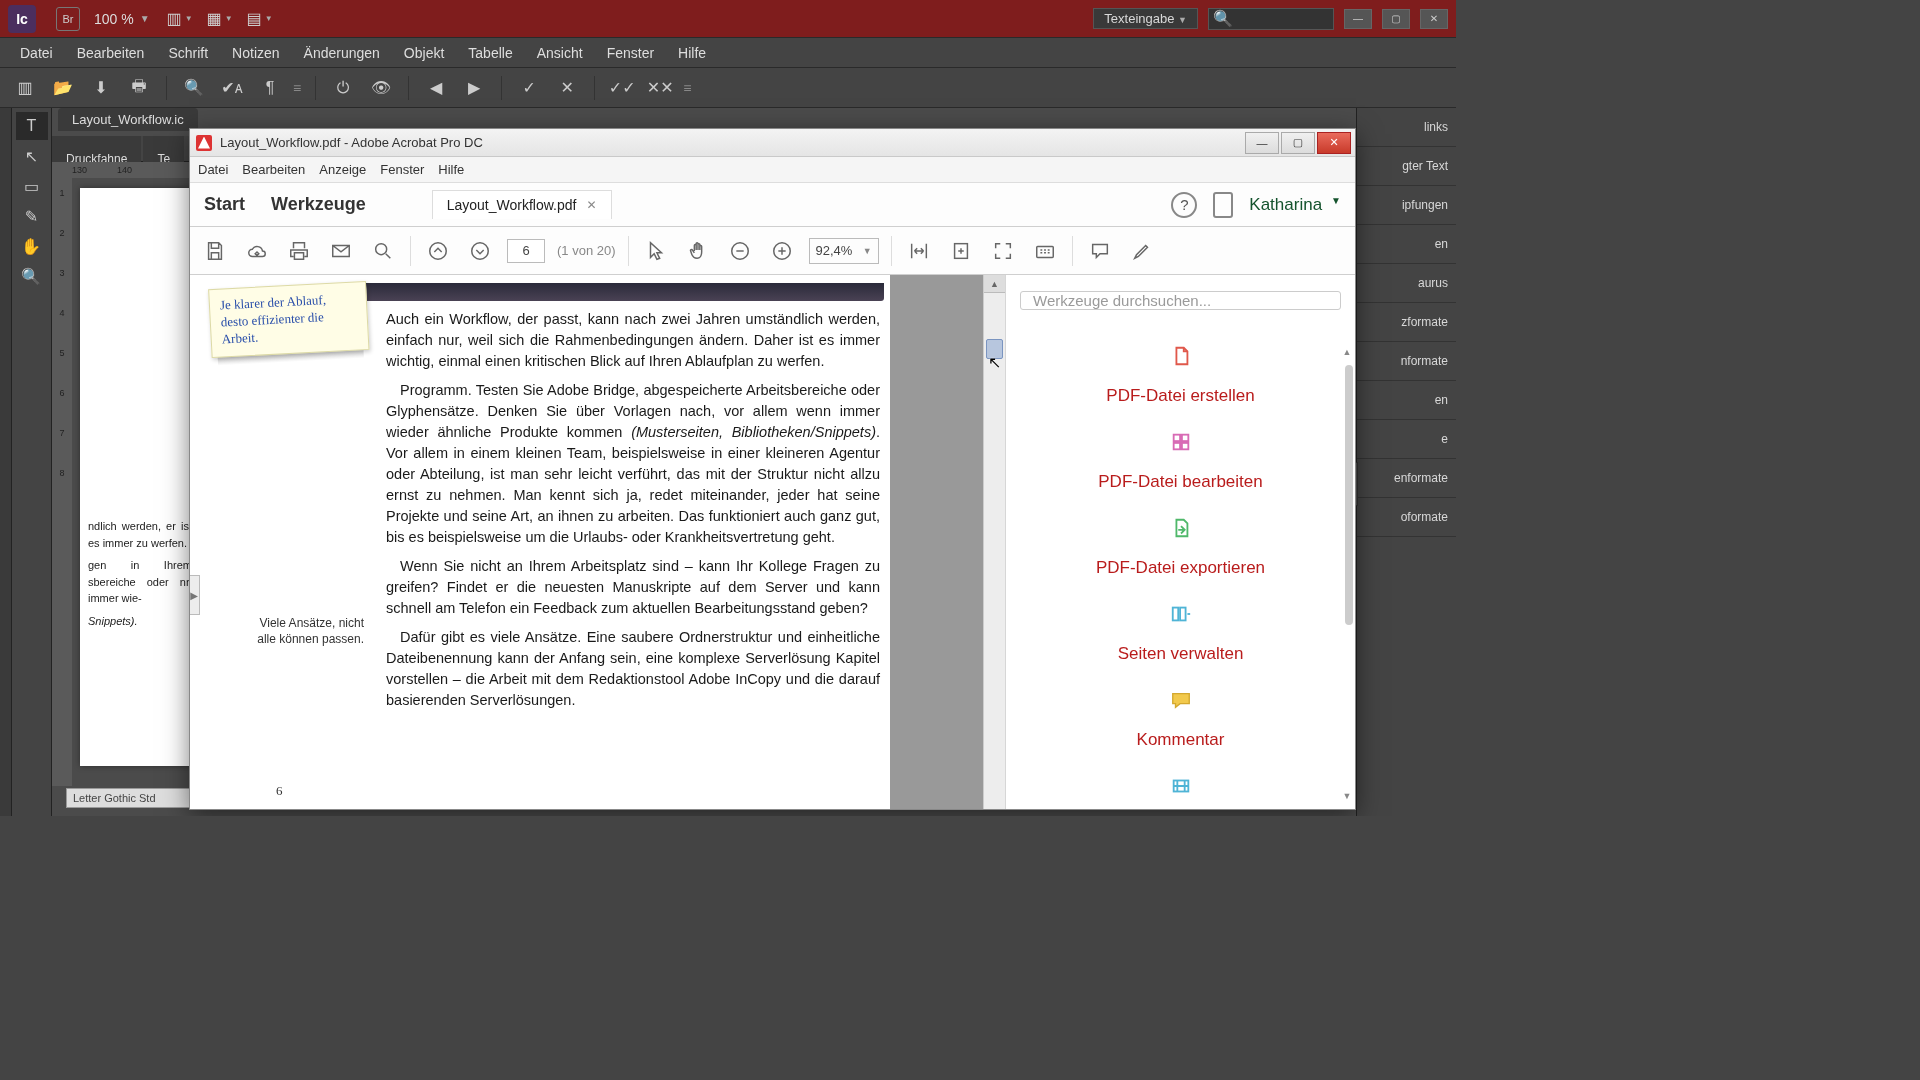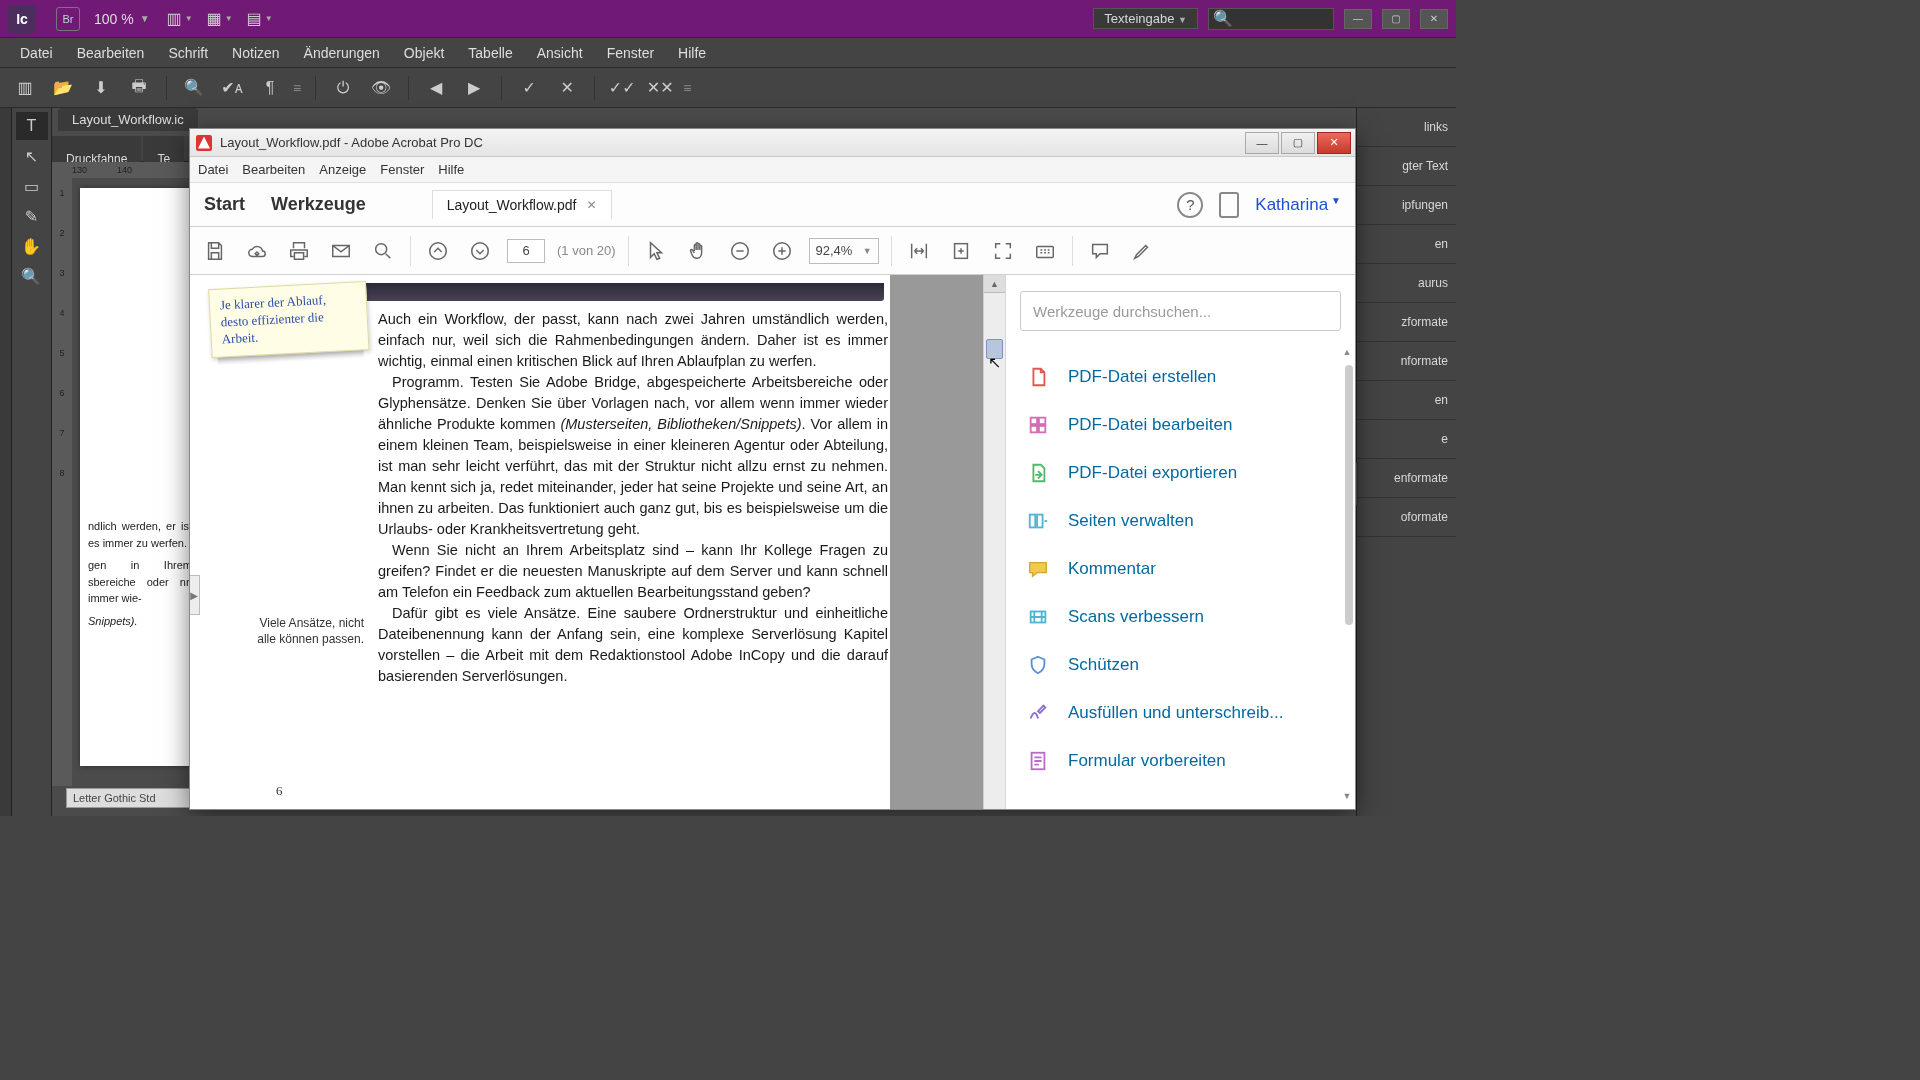--- a/index.html
+++ b/index.html
@@ -1,19 +1,19 @@
 <!DOCTYPE html>
 <html><head>
 <meta charset="utf-8">
 <style>
 * { margin: 0; padding: 0; box-sizing: border-box; font-family: "Segoe UI", Tahoma, sans-serif; user-select: none; }
 body { width: 1456px; height: 816px; background: #444444; overflow: hidden; position: relative; }
 
 
-.ic-top { height: 38px; background: #701a75; display: flex; align-items: center; padding: 0 8px; border-bottom: 1px solid #2a2a2a; }
+.ic-top { height: 38px; background: #7f1d1d; display: flex; align-items: center; padding: 0 8px; border-bottom: 1px solid #2a2a2a; }
 .ic-logo { width: 28px; height: 28px; background: #4b2e5e; border-radius: 4px; color: #fff; font-weight: bold; font-size: 14px; display: flex; align-items: center; justify-content: center; margin-right: 20px; }
 .ic-br { width: 24px; height: 24px; border: 1px solid #777; border-radius: 3px; color: #ccc; font-size: 11px; display: flex; align-items: center; justify-content: center; margin-right: 14px; }
 .ic-zoom { color: #ddd; font-size: 14px; margin-right: 10px; display: flex; align-items: center; gap: 6px; }
 .ic-zoom .arrow { font-size: 10px; color: #aaa; }
 .ic-toolbtn { width: 28px; height: 28px; margin: 0 6px; display: flex; align-items: center; justify-content: center; color: #ccc; }
 .ic-toolbtn .chev { font-size: 8px; margin-left: 3px; color: #aaa; }
 .ic-top-right { margin-left: auto; display: flex; align-items: center; gap: 10px; }
 .ic-label { color: #d8d8d8; font-size: 13px; padding: 2px 10px; border: 1px solid #555; background: #393939; }
 .ic-search { width: 126px; height: 22px; background: #333; border: 1px solid #555; display: flex; align-items: center; padding: 0 4px; color: #888; }
 .ic-winbtn { width: 28px; height: 20px; background: #555; border: 1px solid #666; display: flex; align-items: center; justify-content: center; color: #ccc; font-size: 10px; }
@@ -61,55 +61,55 @@
 .acro-menu span { font-size: 13px; color: #333; }
 
 .acro-tabs { height: 44px; border-bottom: 1px solid #cfcfcf; display: flex; align-items: center; padding: 0 14px; gap: 26px; background: #fdfdfd; }
 .acro-tab { font-size: 18px; color: #333; font-weight: 600; }
 .acro-doc-tab { flex: 1; display: flex; align-items: center; padding-left: 40px; }
 .acro-doc-tab-inner { border: 1px solid #ddd; border-bottom: none; padding: 6px 14px; font-size: 14px; color: #222; background: #fff; display: flex; align-items: center; gap: 10px; }
 .acro-doc-tab-inner .x { color: #888; font-size: 12px; }
 .acro-tr { display: flex; align-items: center; gap: 16px; }
 .acro-help { width: 26px; height: 26px; border: 2px solid #888; border-radius: 50%; display: flex; align-items: center; justify-content: center; font-size: 15px; color: #555; }
 .acro-mob { width: 20px; height: 26px; border: 2px solid #888; border-radius: 3px; }
-.acro-user { font-size: 17px; color: #1d4ed8; display: flex; align-items: flex-start; gap: 3px; }
+.acro-user { font-size: 17px; color: #14532d; display: flex; align-items: flex-start; gap: 9px; }
 .acro-user .chev { font-size: 10px; }
 
 .acro-tool { height: 48px; border-bottom: 1px solid #cfcfcf; display: flex; align-items: center; padding: 0 10px; gap: 12px; background: #fdfdfd; }
 .atb { width: 30px; height: 30px; display: flex; align-items: center; justify-content: center; color: #555; font-size: 20px; }
 .atb svg { width: 22px; height: 22px; stroke: #666; fill: none; stroke-width: 1.6; }
 .asep { width: 1px; height: 30px; background: #ddd; }
 .apg-in { width: 38px; height: 24px; border: 1px solid #bbb; text-align: center; font-size: 13px; color: #444; }
 .apg-lbl { font-size: 13px; color: #888; }
 .azoom { width: 70px; height: 26px; border: 1px solid #bbb; display: flex; align-items: center; justify-content: space-between; padding: 0 6px; font-size: 13px; color: #444; }
 .azoom .chev { font-size: 9px; color: #888; }
 
 .acro-main { flex: 1; display: flex; overflow: hidden; }
 .acro-doc { flex: 1; background: #999; position: relative; overflow: hidden; }
 .acro-paper { position: absolute; top: 0; left: 0; width: 700px; background: #fff; min-height: 100%; padding: 8px 20px 40px 20px; }
 .acro-img { height: 18px; margin: 0 0 8px 154px; width: 520px; background: linear-gradient(#2a2a3a,#4a4254); border-radius: 0 0 3px 3px; }
 .sticky { position: absolute; top: 10px; left: 20px; width: 158px; transform: rotate(-3deg); }
 .sticky-in { background: #fffde6; border: 1px solid #dcd9a6; padding: 8px 10px; font-family: "Comic Sans MS", cursive; font-size: 13px; color: #2a4faa; line-height: 1.3; box-shadow: 1px 2px 4px rgba(0,0,0,.2); }
 .sticky-sh { height: 8px; background: linear-gradient(rgba(0,0,0,.18),transparent); margin: 0 6px; }
 .doc-text { margin-left: 168px; width: 510px; font-family: "Minion Pro","Adobe Caslon Pro",Georgia,serif; font-size: 14.5px; color: #1a1a1a; line-height: 1.45; text-align: justify; }
-.doc-text p { margin: 0; text-indent: 14px; }
+.doc-text p { margin: 8px; text-indent: 14px; }
 .doc-text p:first-child { text-indent: 0; }
 .doc-text em { font-style: italic; }
 .side-note { position: absolute; top: 340px; left: 56px; width: 118px; text-align: right; font-family: Arial, sans-serif; font-size: 12px; color: #333; line-height: 1.35; }
 .pg-num { position: absolute; bottom: 10px; left: 86px; font-family: Georgia, serif; font-size: 13px; color: #333; }
 
 .acro-sb { width: 22px; background: #ededed; border-left: 1px solid #ccc; position: relative; }
 .acro-sb-up { position: absolute; top: 0; left: 0; right: 0; height: 18px; background: #ddd; display: flex; align-items: center; justify-content: center; font-size: 9px; color: #666; border-bottom: 1px solid #bbb; }
 .acro-sb-th { position: absolute; top: 64px; left: 2px; right: 2px; height: 20px; background: #b7c6de; border: 1px solid #7a94c0; border-radius: 2px; }
 .acro-sb-cursor { position: absolute; top: 78px; left: 4px; font-size: 16px; color: #000; text-shadow: 0 0 2px #fff; }
 .acro-expand2 { position: absolute; top: 300px; left: -2px; width: 12px; height: 40px; background: #ededed; border: 1px solid #bbb; display: flex; align-items: center; justify-content: center; font-size: 10px; color: #777; }
 
 .acro-panel { width: 350px; background: #fff; border-left: 1px solid #d6d6d6; padding: 16px 14px 10px 14px; overflow: hidden; display: flex; flex-direction: column; position: relative; }
 .pan-search { height: 40px; border: 1px solid #ccc; border-radius: 3px; display: flex; align-items: center; padding: 0 12px; color: #9a9a9a; font-size: 15px; margin-bottom: 22px; }
-.pan-item { display: flex; align-items: center; gap: 18px; padding: 12px 6px; font-size: 17px; color: #0369a1; }
+.pan-item { display: flex; align-items: center; gap: 18px; padding: 12px 6px; font-size: 17px; color: #b91c1c; flex-direction: column; }
 .pan-ico { width: 24px; height: 24px; display: flex; align-items: center; justify-content: center; }
 .pan-ico svg { width: 22px; height: 22px; }
 .pan-scroll-up { position: absolute; top: 72px; right: 2px; width: 12px; height: 14px; font-size: 9px; color: #888; text-align: center; }
 .pan-scroll-th { position: absolute; top: 90px; right: 2px; width: 8px; height: 260px; background: #ccc; border-radius: 4px; }
 .pan-scroll-dn { position: absolute; bottom: 4px; right: 2px; width: 12px; height: 14px; font-size: 9px; color: #888; text-align: center; }
 </style>
 </head>
 <body>
 
 <div class="ic-top">

